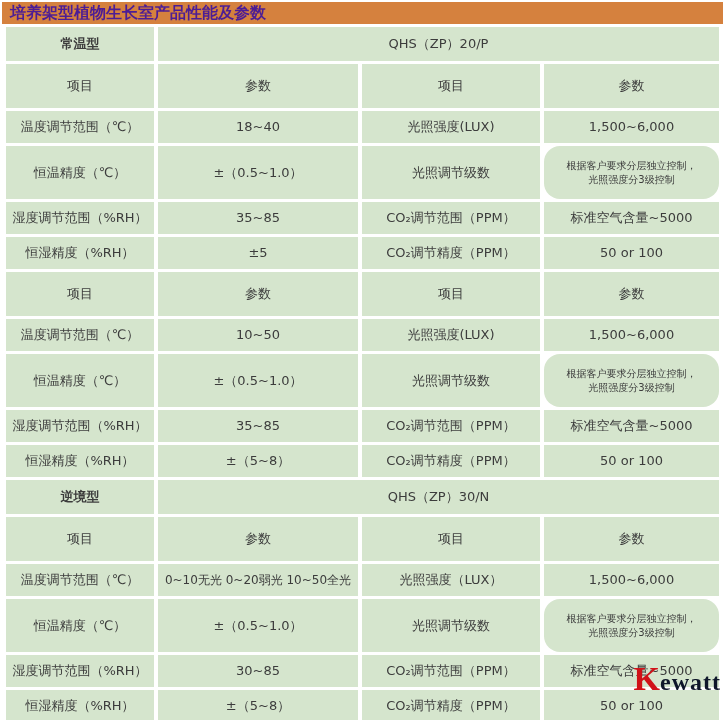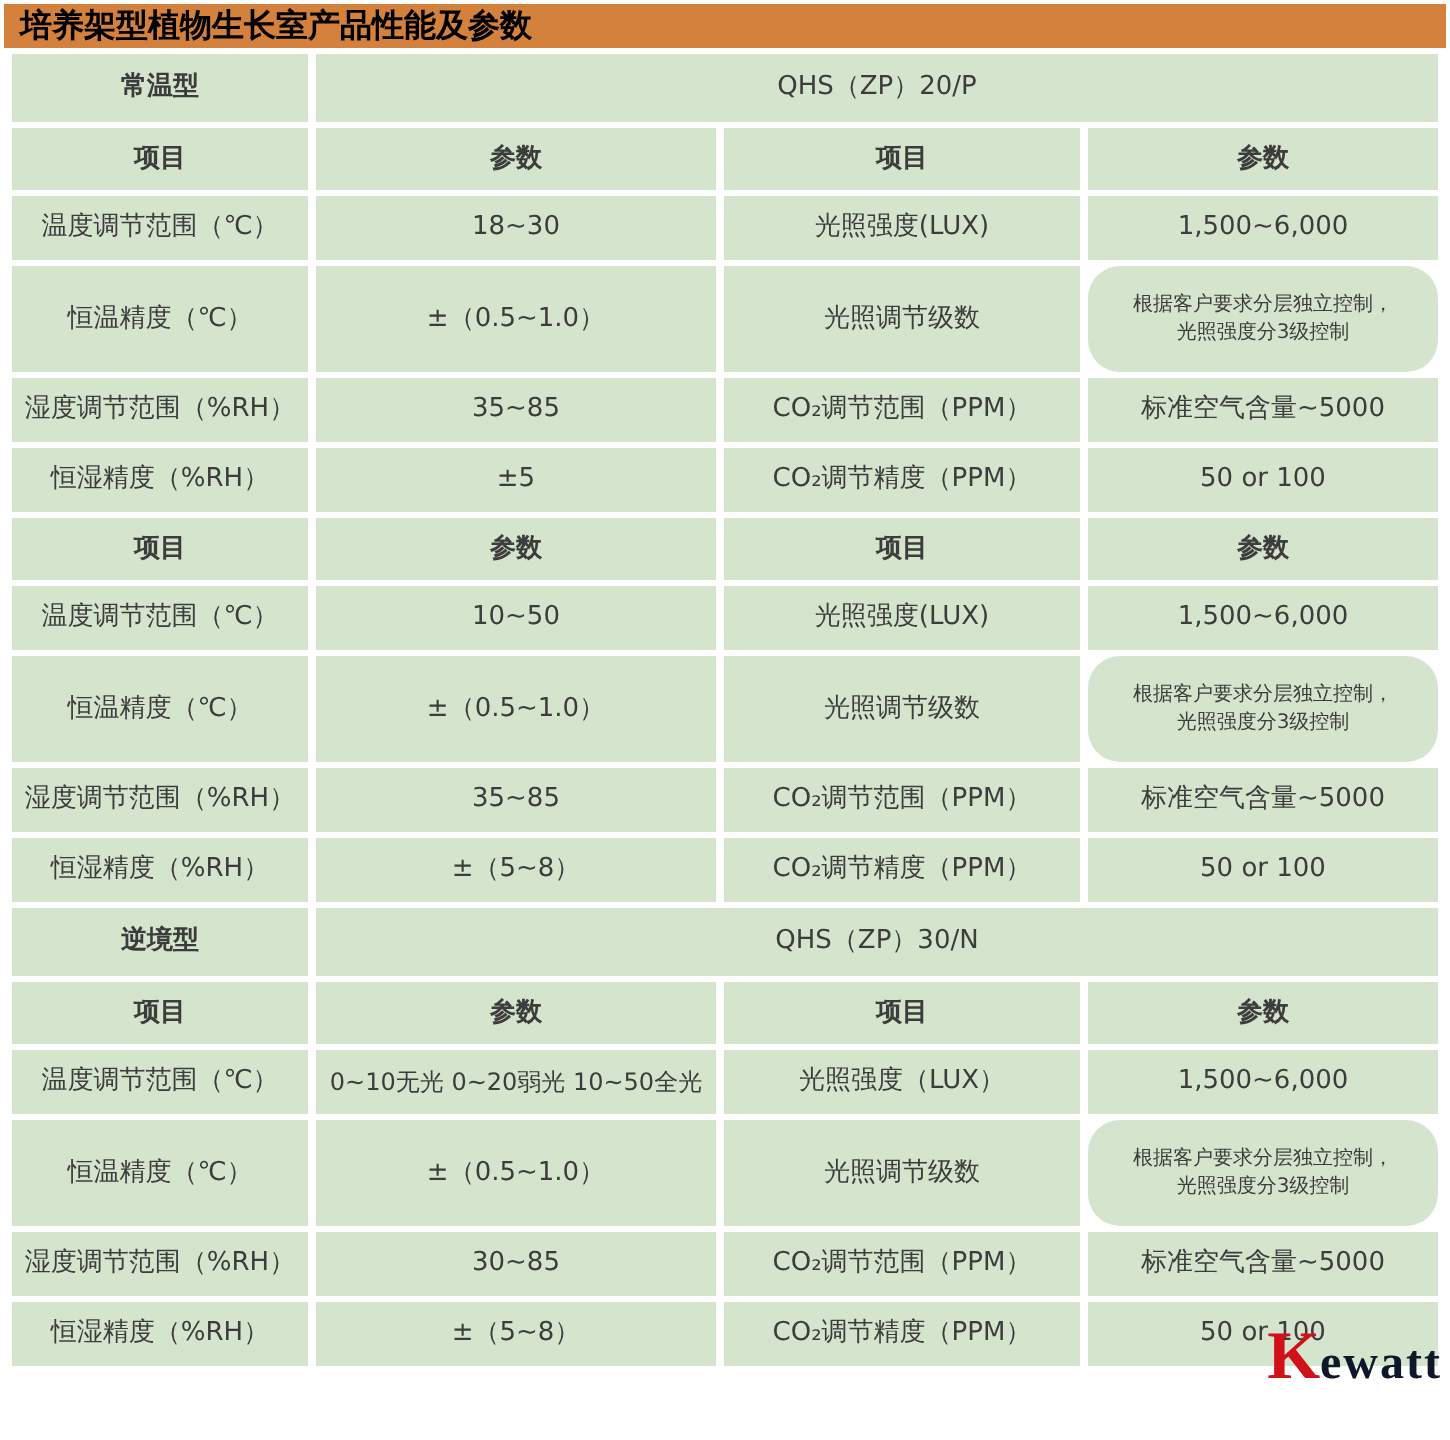--- a/index.html
+++ b/index.html
@@ -3,21 +3,21 @@
 <meta charset="utf-8">
 <style>
   html,body{margin:0;padding:0;}
   body{
     width:725px;height:720px;overflow:hidden;background:#ffffff;
     font-family:"DejaVu Sans","Liberation Sans",sans-serif;
     color:#3c3c3c;position:relative;
   }
   .title-bar{
     margin:2px 2px 0 2px;height:22px;line-height:22px;
-    background:#d5813e;color:#000000;
+    background:#d5813e;color:#4c1d95;
     font-size:16px;font-weight:bold;padding:0 8px;
     box-sizing:border-box;
   }
   table{
     width:721px;margin:0 2px;
     border-collapse:separate;border-spacing:4px 3px;
     table-layout:fixed;
   }
   col.c1{width:148px}
   col.c2{width:200px}
@@ -25,21 +25,21 @@
   col.c4{width:175px}
   td{
     background:#d5e5cd;
     text-align:center;vertical-align:middle;
     font-size:13px;line-height:1.35;
     padding:2px 3px;box-sizing:border-box;
     white-space:pre-line;
   }
   .bold{font-weight:bold;}
   .r-section td{height:34px;}
-  .r-head td{height:31px;font-weight:bold;}
+  .r-head td{height:44px;font-weight:normal;}
   .r-data td{height:32px;margin-left:38px;}
   .r-tall td{height:53px;}
   .small{font-size:12px;}
   .wrap2{font-size:10px;border-radius:16px;}
   .logo{
     position:absolute;top:662px;right:4px;
     font-family:"Liberation Serif","DejaVu Serif",serif;
     font-weight:bold;white-space:nowrap;line-height:1;
   }
   .logo .k{font-size:34px;color:#d01218;}
@@ -64,21 +64,21 @@
       <td colspan="3">QHS（ZP）20/P</td>
     </tr>
     <tr class="r-head">
       <td>项目</td>
       <td>参数</td>
       <td>项目</td>
       <td>参数</td>
     </tr>
     <tr class="r-data">
       <td>温度调节范围（℃）</td>
-      <td>18~30</td>
+      <td>18~40</td>
       <td>光照强度(LUX)</td>
       <td>1,500~6,000</td>
     </tr>
     <tr class="r-tall">
       <td>恒温精度（℃）</td>
       <td>±（0.5~1.0）</td>
       <td>光照调节级数</td>
       <td class="wrap2">根据客户要求分层独立控制，
 光照强度分3级控制</td>
     </tr>

